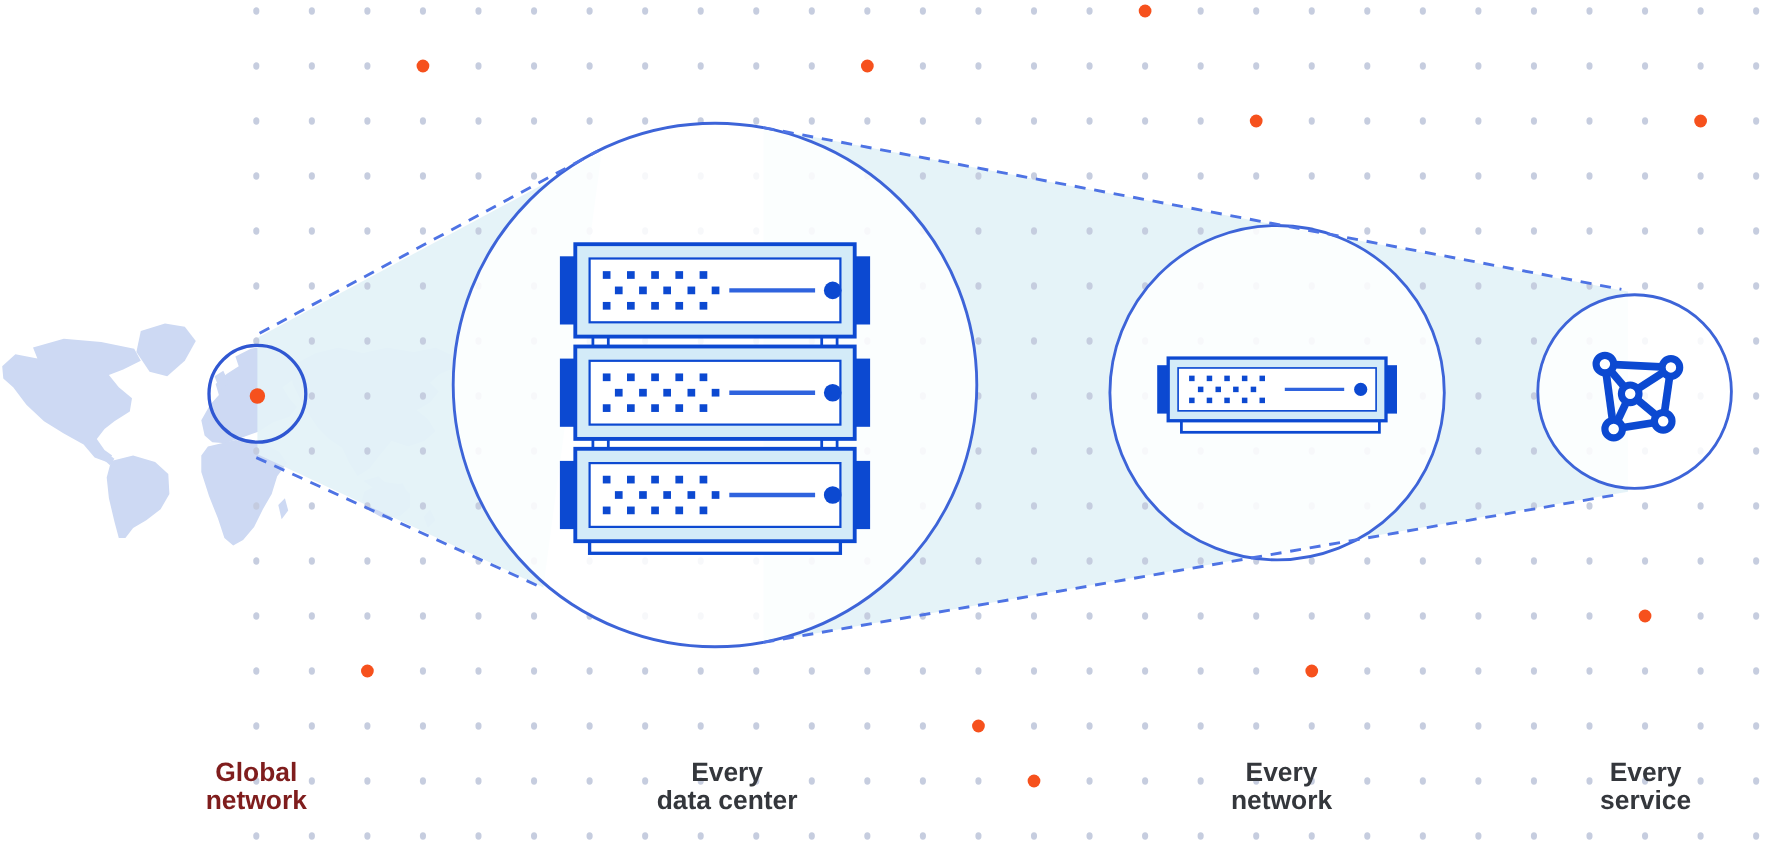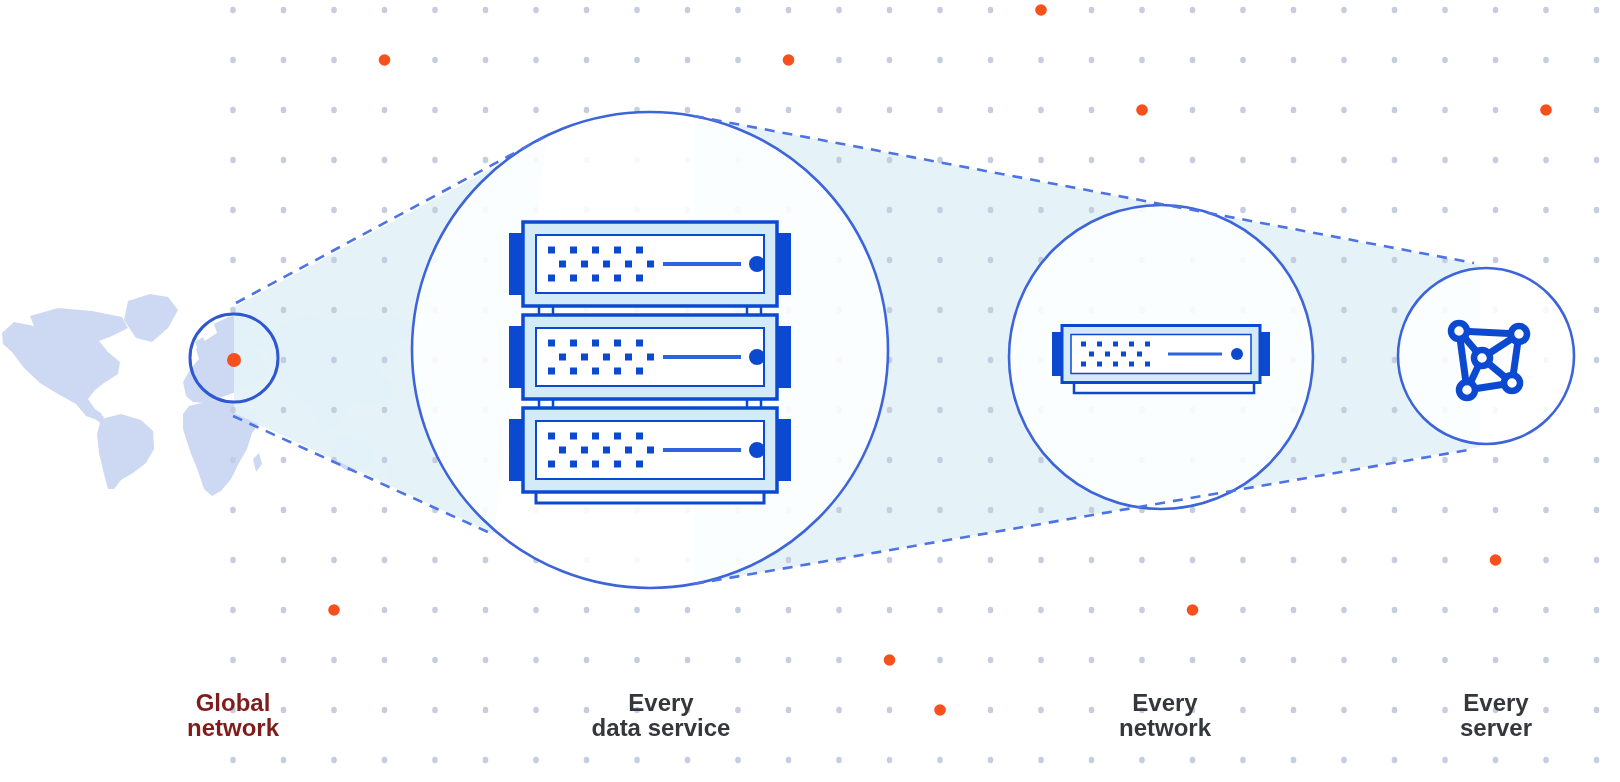--- a/index.html
+++ b/index.html
@@ -641,23 +641,23 @@
       </g>
     </g>
   </svg>
 
   <div class="stage-label" style="left: 233px; color: #7f1d1d;">
     <span>Global</span><br>
     <span>network</span>
   </div>
   <div class="stage-label" style="left: 661px; color: rgb(52, 55, 60);">
     <span>Every</span><br>
-    <span>data service</span>
+    <span>data center</span>
   </div>
   <div class="stage-label" style="left: 1165px; color: rgb(52, 55, 60);">
     <span>Every</span><br>
     <span>network</span>
   </div>
   <div class="stage-label" style="left: 1496px; color: rgb(52, 55, 60);">
     <span>Every</span><br>
-    <span>server</span>
+    <span>service</span>
   </div>
 </div>
 
 </body></html>

